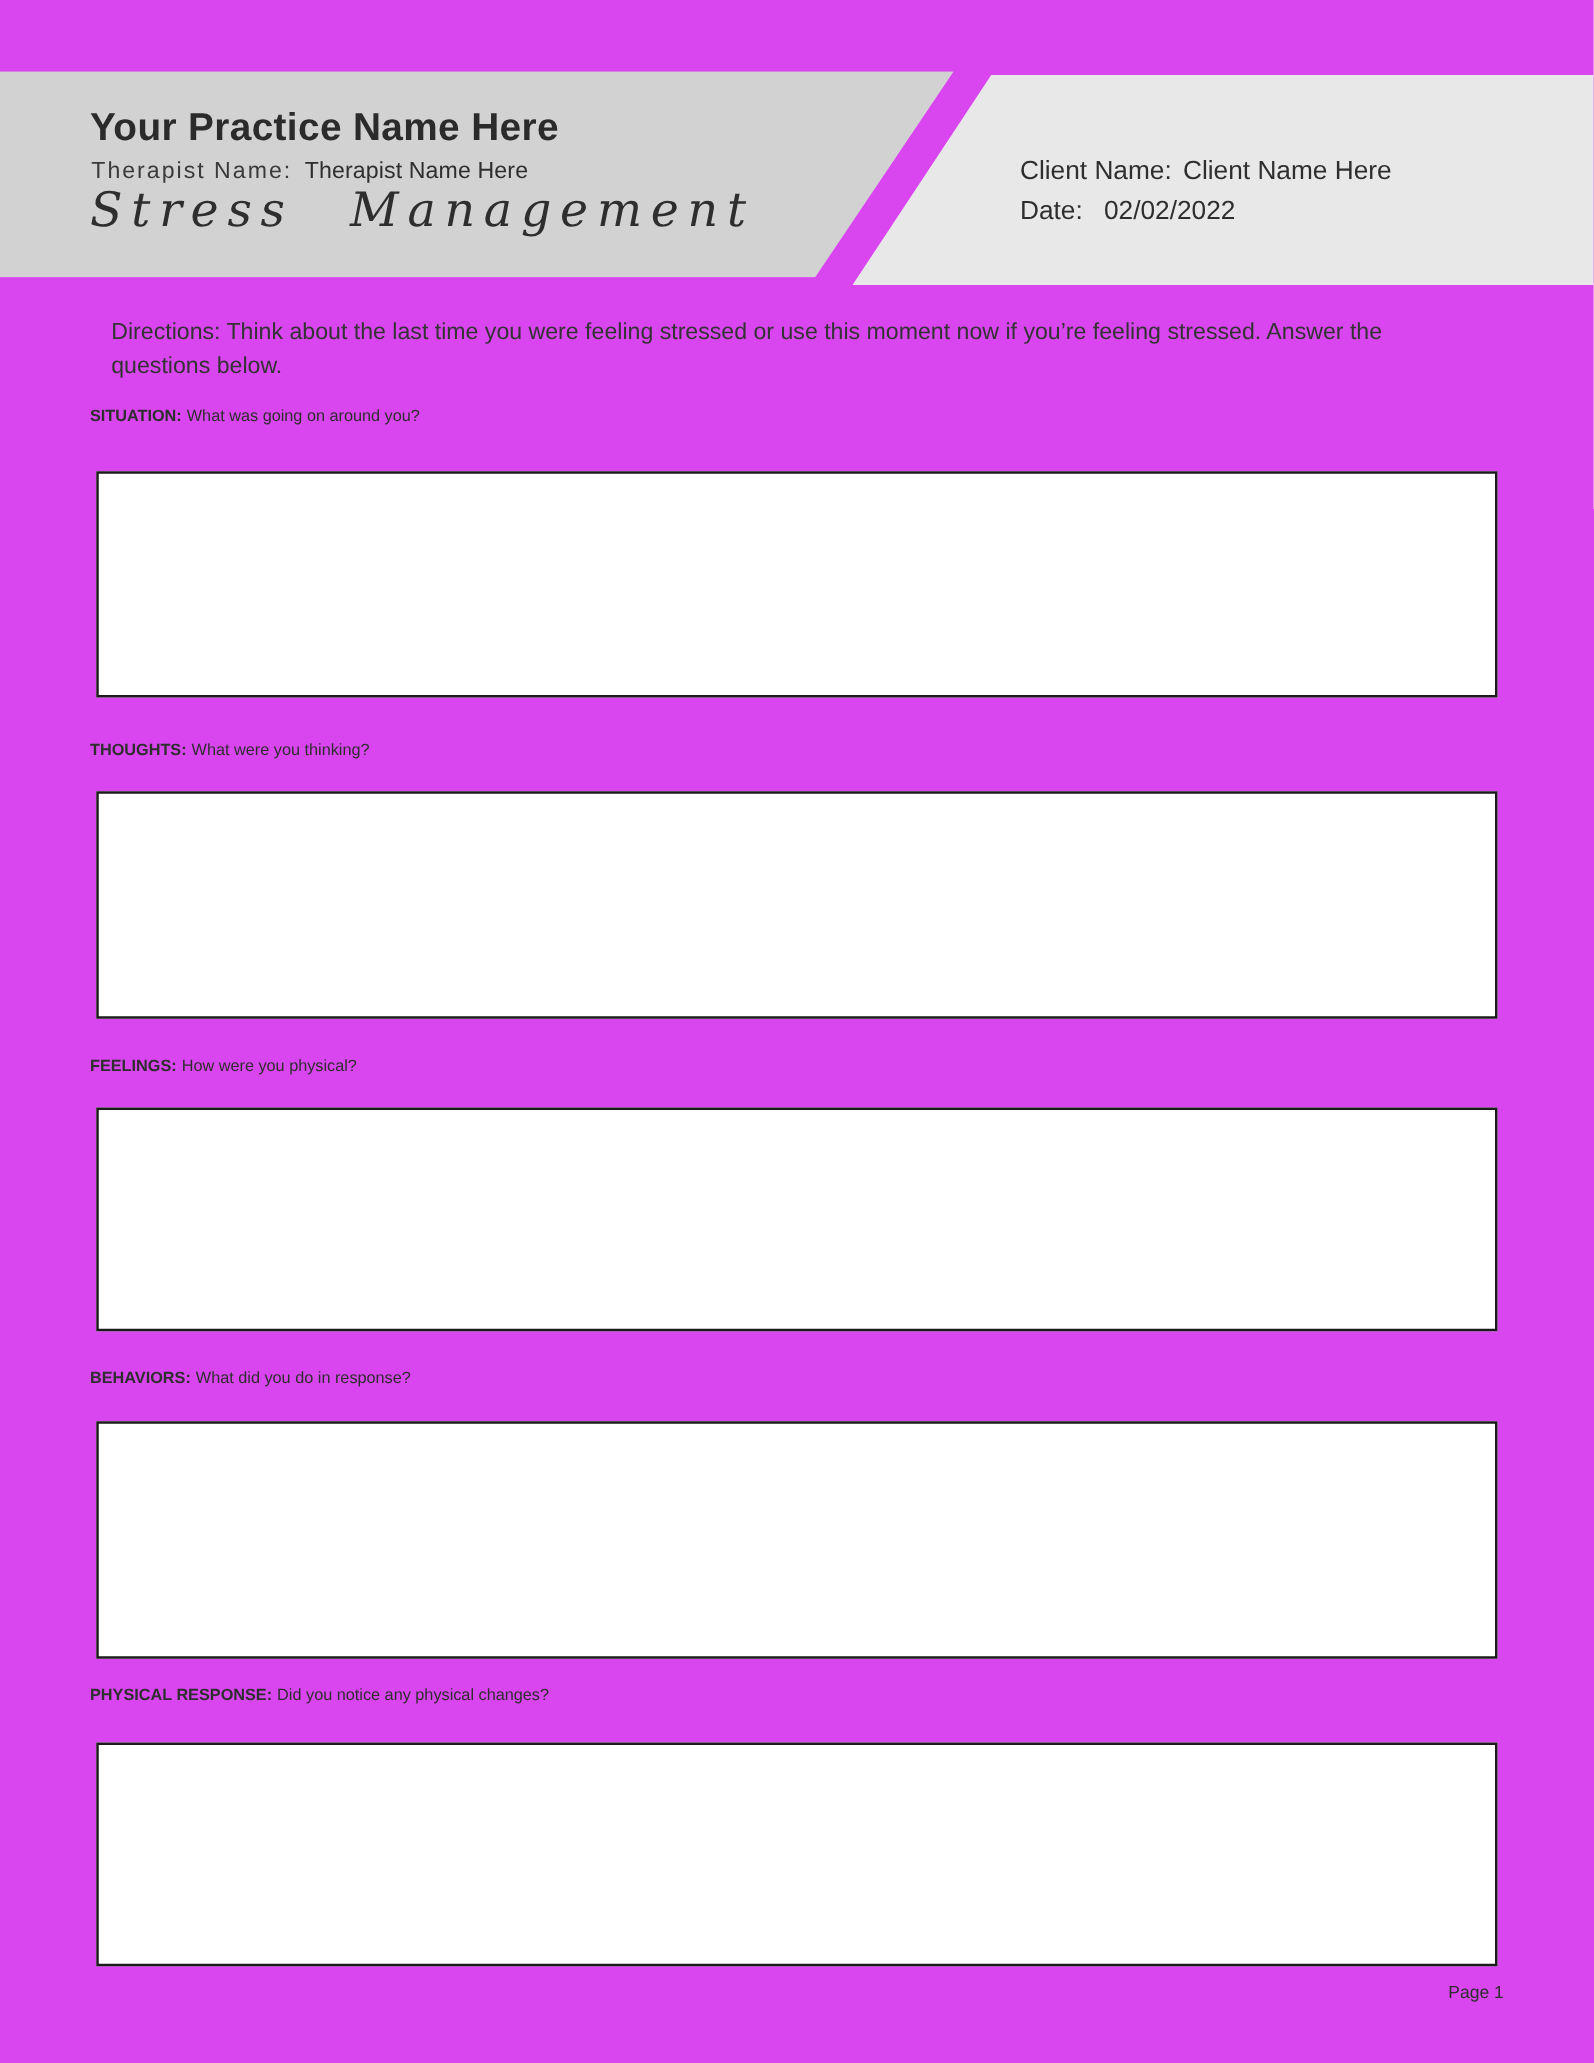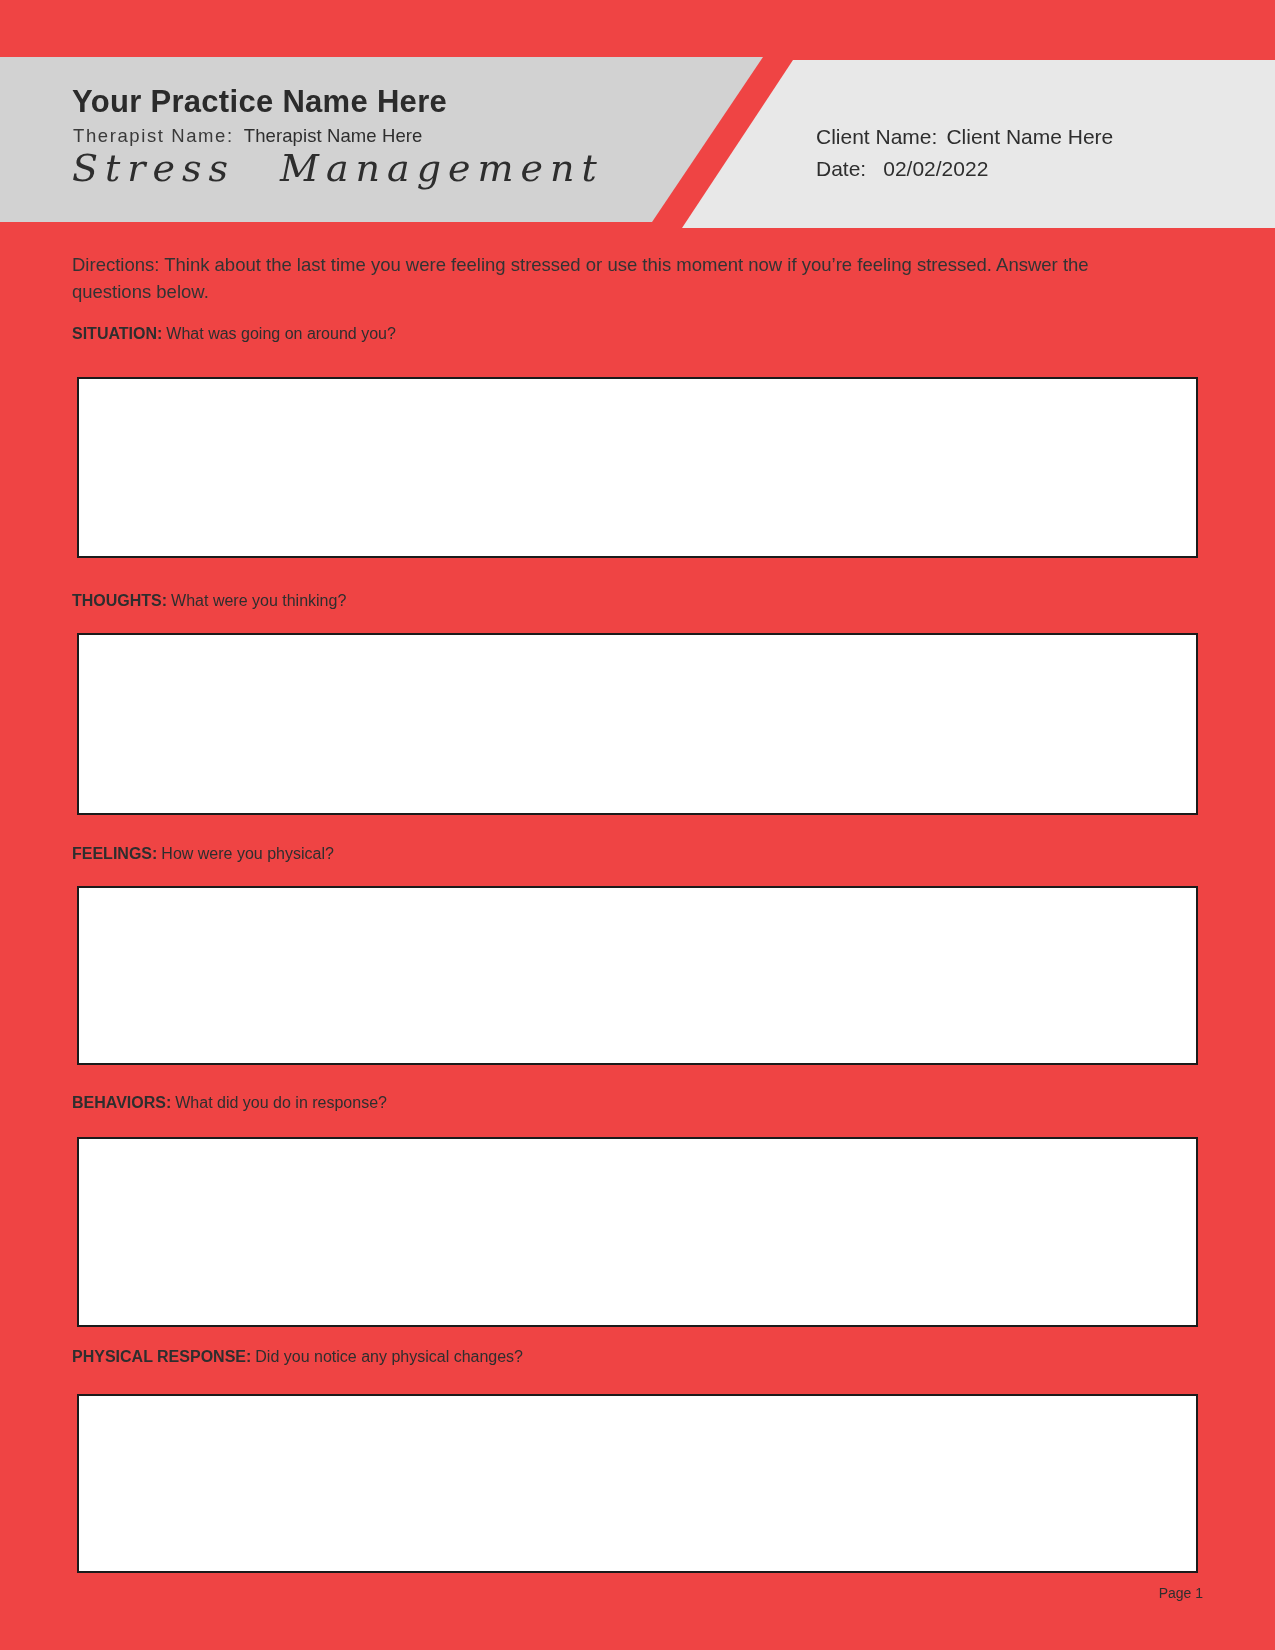--- a/index.html
+++ b/index.html
@@ -1,20 +1,20 @@
 <!DOCTYPE html>
 <html><head>
 <meta charset="utf-8">
 <style>
   html, body { margin: 0; padding: 0; background: #ffffff; }
   .page {
     position: relative;
     width: 1275px;
     height: 1650px;
-    background: #ef4444;
+    background: #d946ef;
     font-family: "Liberation Sans", sans-serif;
     color: #2e2e2e;
     overflow: hidden;
   }
 
   
   .band-left {
     position: absolute;
     top: 57px; left: 0;
     width: 763px; height: 165px;
@@ -64,30 +64,30 @@
     color: #2e2e2e;
   }
   .client-line { top: 125px; }
   .date-line { top: 157px; }
   .client-line .v { margin-left: 9px; }
   .date-line .v { margin-left: 17px; }
 
   
   .directions {
     position: absolute;
-    left: 72px; top: 251px;
+    left: 89px; top: 251px;
     width: 1080px;
     font-size: 18.5px;
     line-height: 27px;
     color: #333333;
   }
   .section-label {
     position: absolute;
     left: 72px;
-    font-size: 16px;
+    font-size: 13px;
     color: #2e2e2e;
     white-space: nowrap;
   }
   .section-label .lbl { font-weight: bold; }
   .section-label .q { margin-left: 4px; }
 
   .answer-box {
     position: absolute;
     left: 77px;
     width: 1121px;

